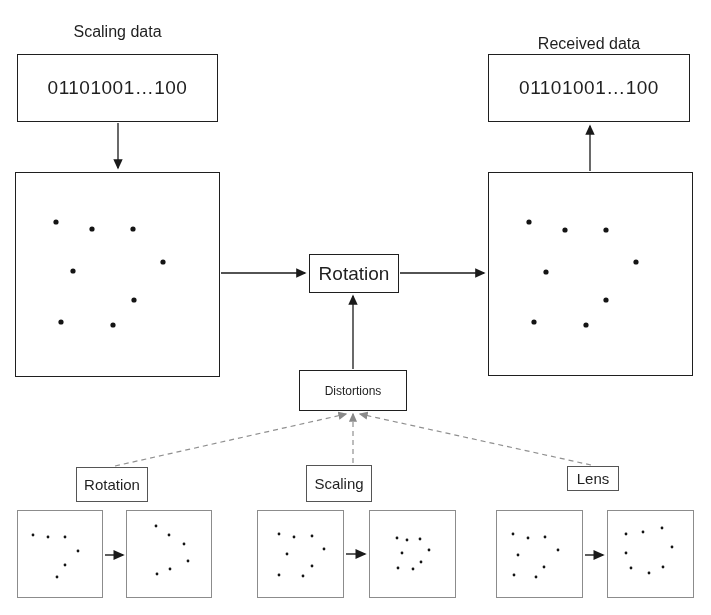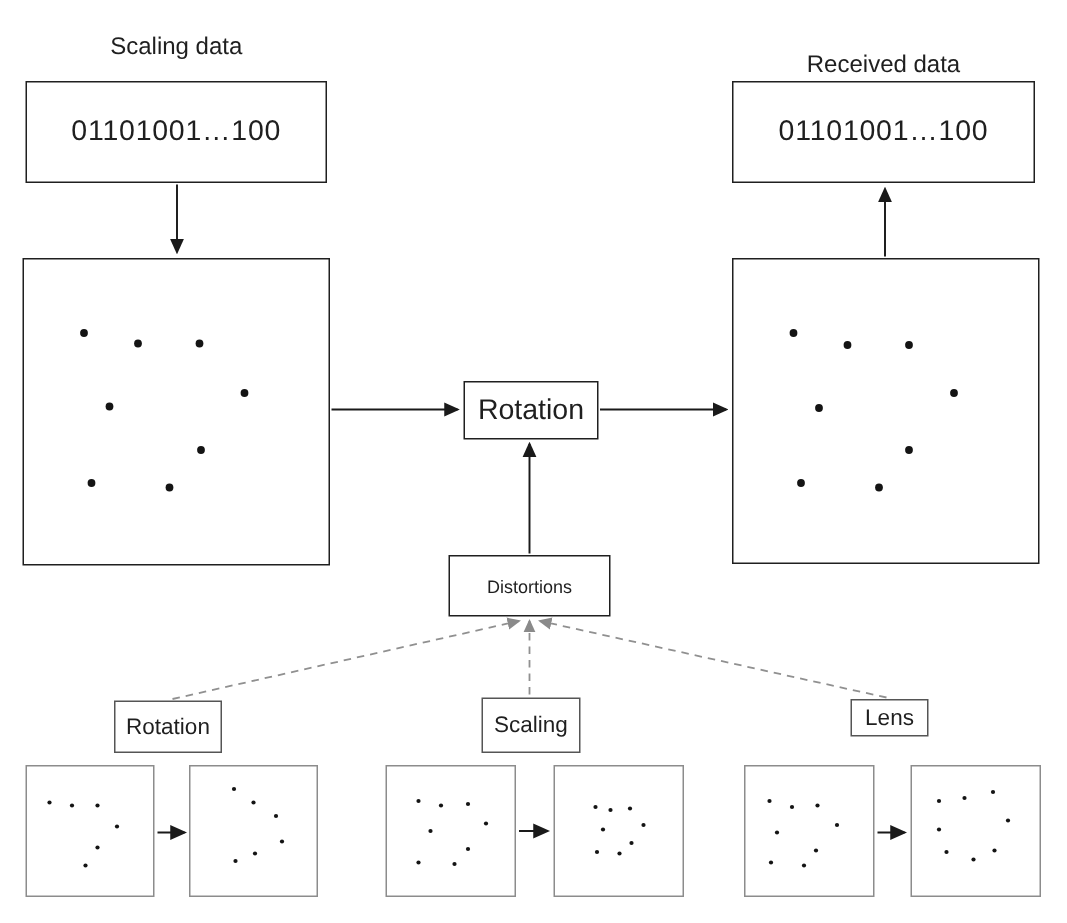--- a/index.html
+++ b/index.html
@@ -173,21 +173,21 @@
     <span>Rotation</span>
   </div>
 
   <div class="box main-border node-text-lg" style="left:299px; top:370px; width:108px; height:41px;">
     <span>Distortions</span>
   </div>
 
   <div class="box label-border label-text" style="left:76px; top:467px; width:72px; height:35px;">
     <span>Rotation</span>
   </div>
-  <div class="box label-border label-text" style="left:321px; top:465px; width:66px; height:37px;">
+  <div class="box label-border label-text" style="left:306px; top:465px; width:66px; height:37px;">
     <span>Scaling</span>
   </div>
   <div class="box label-border label-text" style="left:567px; top:466px; width:52px; height:25px;">
     <span>Lens</span>
   </div>
 
   <div class="box small-border" style="left:17px;  top:510px; width:86px; height:88px;"></div>
   <div class="box small-border" style="left:126px; top:510px; width:86px; height:88px;"></div>
   <div class="box small-border" style="left:257px; top:510px; width:87px; height:88px;"></div>
   <div class="box small-border" style="left:369px; top:510px; width:87px; height:88px;"></div>

